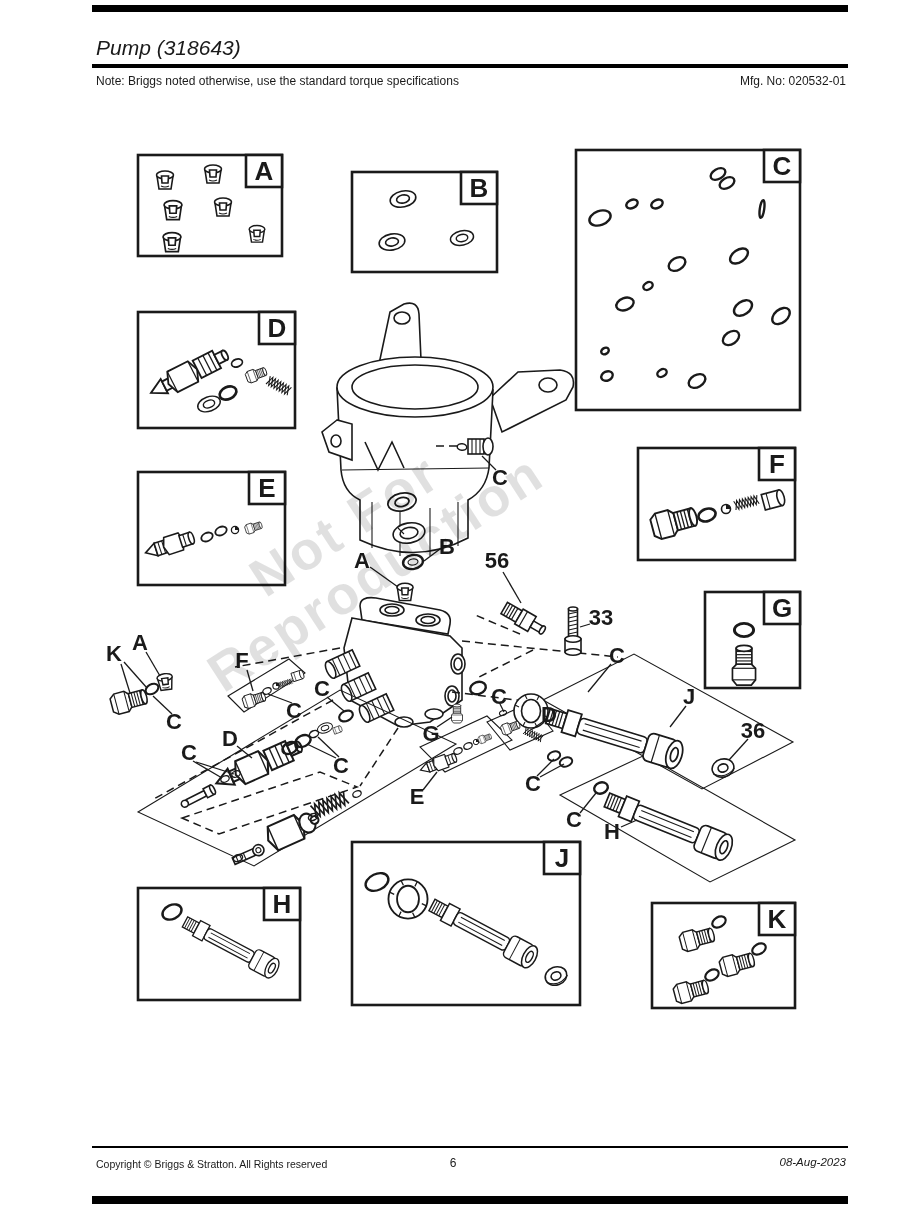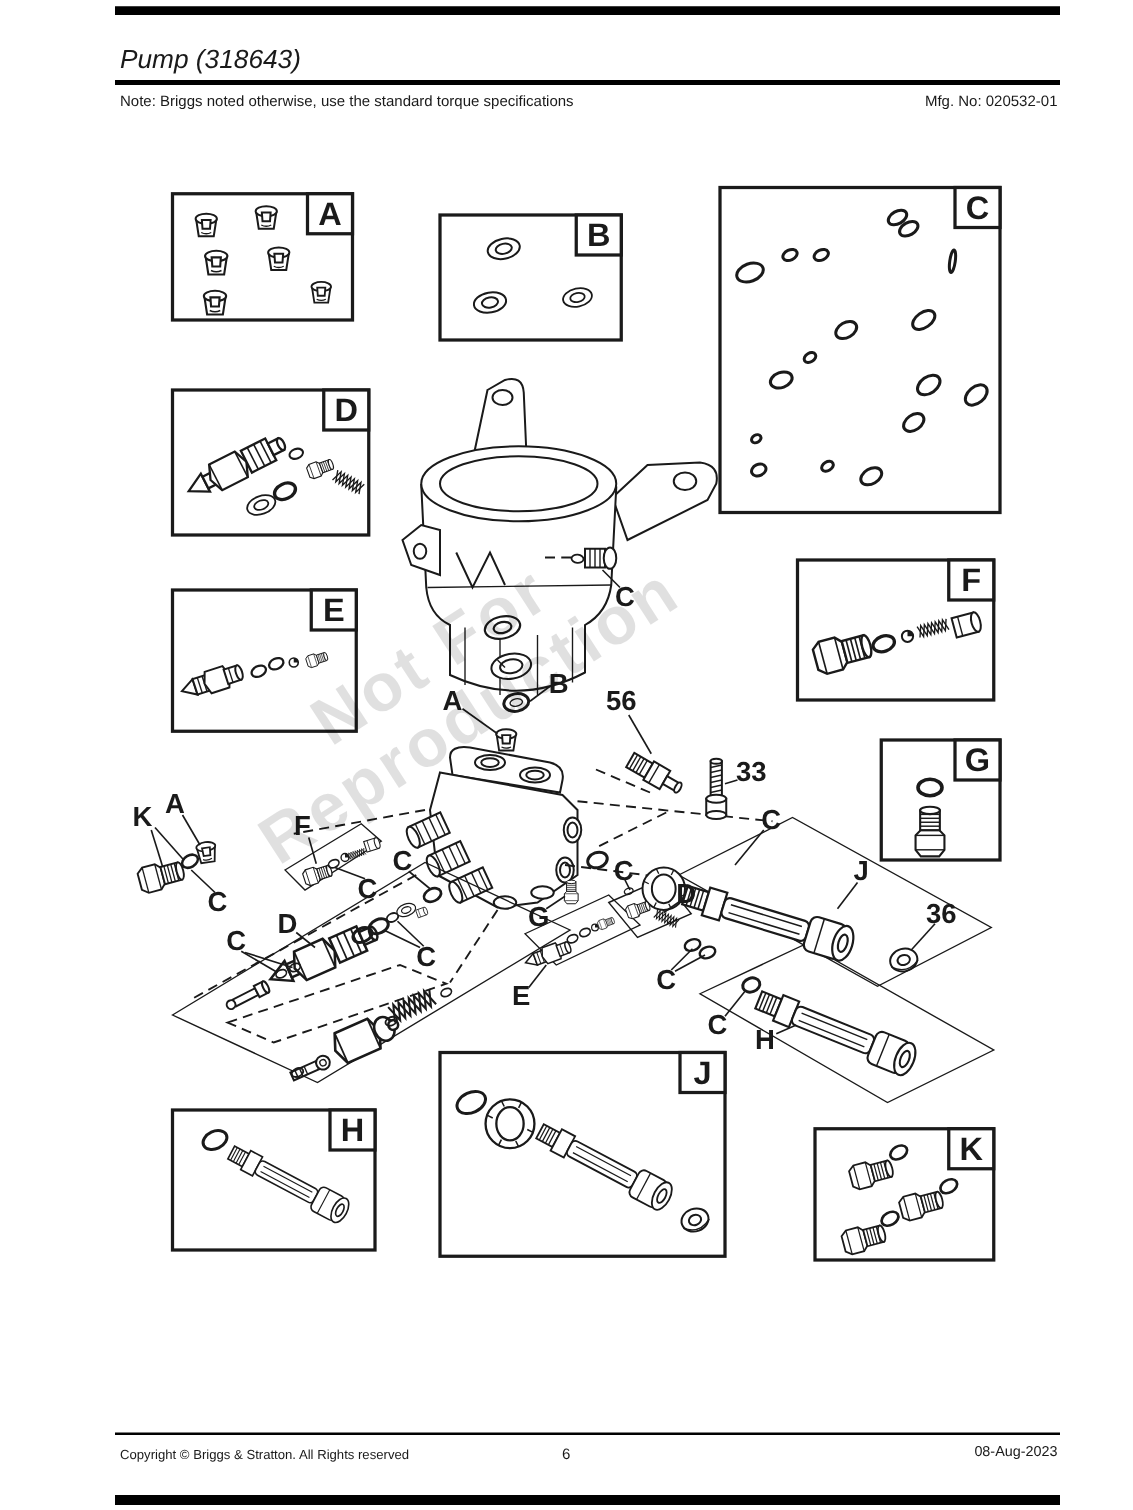--- a/index.html
+++ b/index.html
@@ -8,21 +8,21 @@
   .abs{position:absolute;}
   #topbar{left:92px;top:5px;width:756px;height:7px;background:#000;}
   #botbar{left:92px;top:1196px;width:756px;height:8px;background:#000;}
   #title{left:96px;top:36px;font-size:21px;font-weight:normal;font-style:italic;}
   #titlerule{left:92px;top:64px;width:756px;height:4px;background:#000;}
   #note{left:96px;top:74px;font-size:12px;}
   #mfg{right:60px;top:74px;font-size:12px;}
   #footrule{left:92px;top:1146px;width:756px;height:2px;background:#000;}
   #copy{left:96px;top:1158px;font-size:10.5px;}
   #pgnum{left:0;right:0;top:1156px;text-align:center;font-size:12px;}
-  #fdate{right:60px;top:1156px;font-size:11.5px;}
+  #fdate{right:60px;top:1156px;font-size:11.5px;font-style:italic;}
   #watermark{left:120px;top:492px;width:480px;text-align:center;
      transform:rotate(-33deg);font-size:54px;font-weight:bold;
      color:rgba(0,0,0,0.12);line-height:1.05;letter-spacing:3px;pointer-events:none;z-index:5;}
   svg{position:absolute;left:0;top:0;}
   .fw{fill:#fff;stroke:#1a1a1a;stroke-width:1.6;}
   .ln{fill:none;stroke:#1a1a1a;stroke-width:1.6;}
   .lnt{fill:none;stroke:#1a1a1a;stroke-width:1.1;}
   .ln2{fill:none;stroke:#1a1a1a;stroke-width:2.4;}
   .ld{fill:none;stroke:#1a1a1a;stroke-width:1.3;}
   .dash{fill:none;stroke:#1a1a1a;stroke-width:1.5;stroke-dasharray:8 5;}

